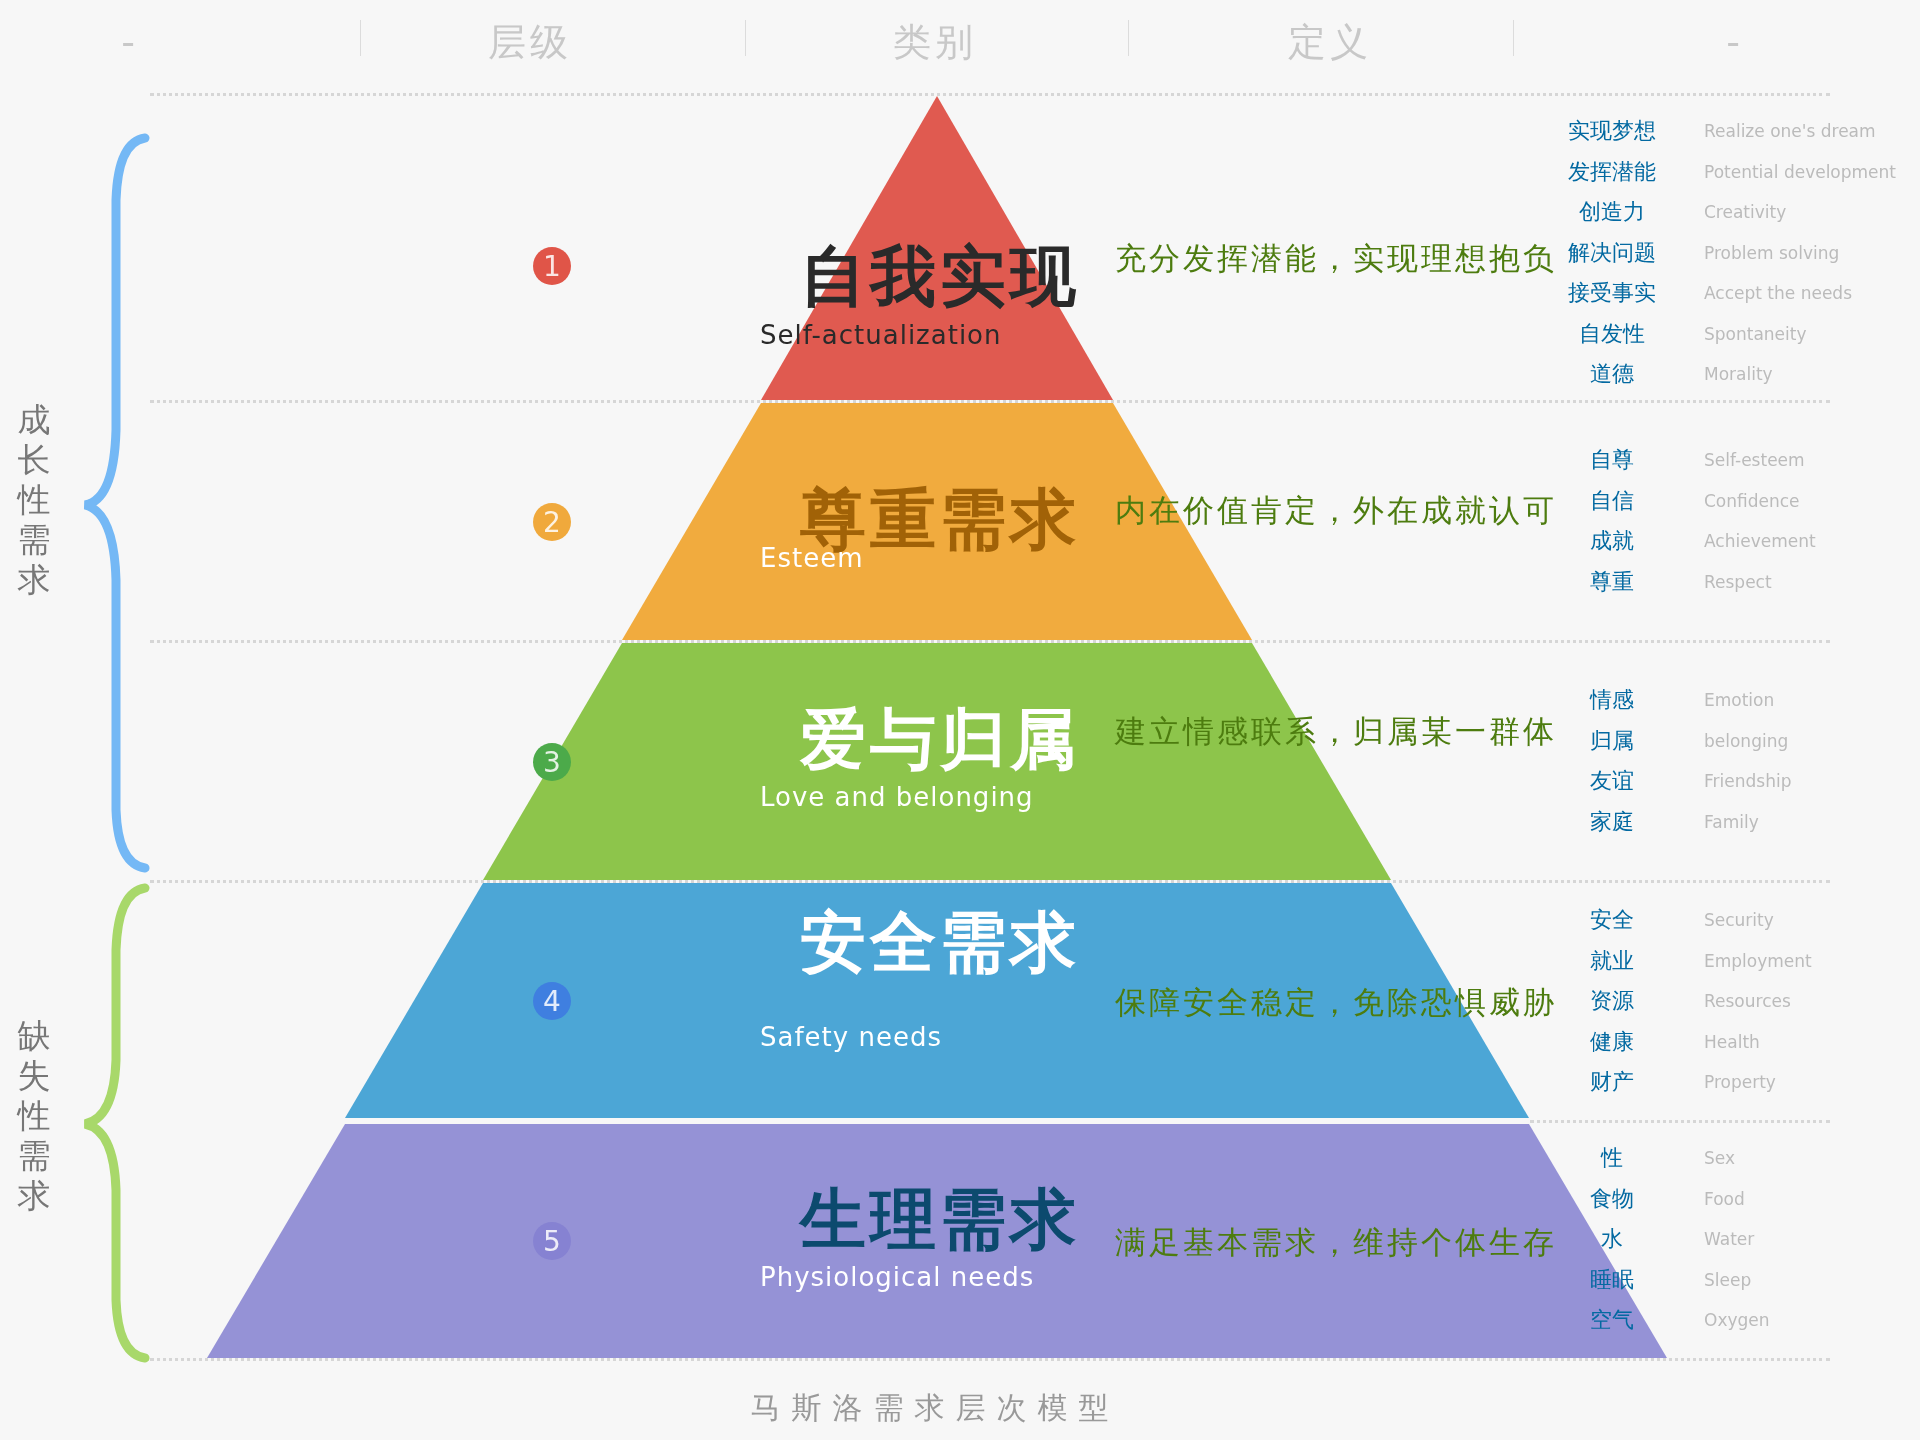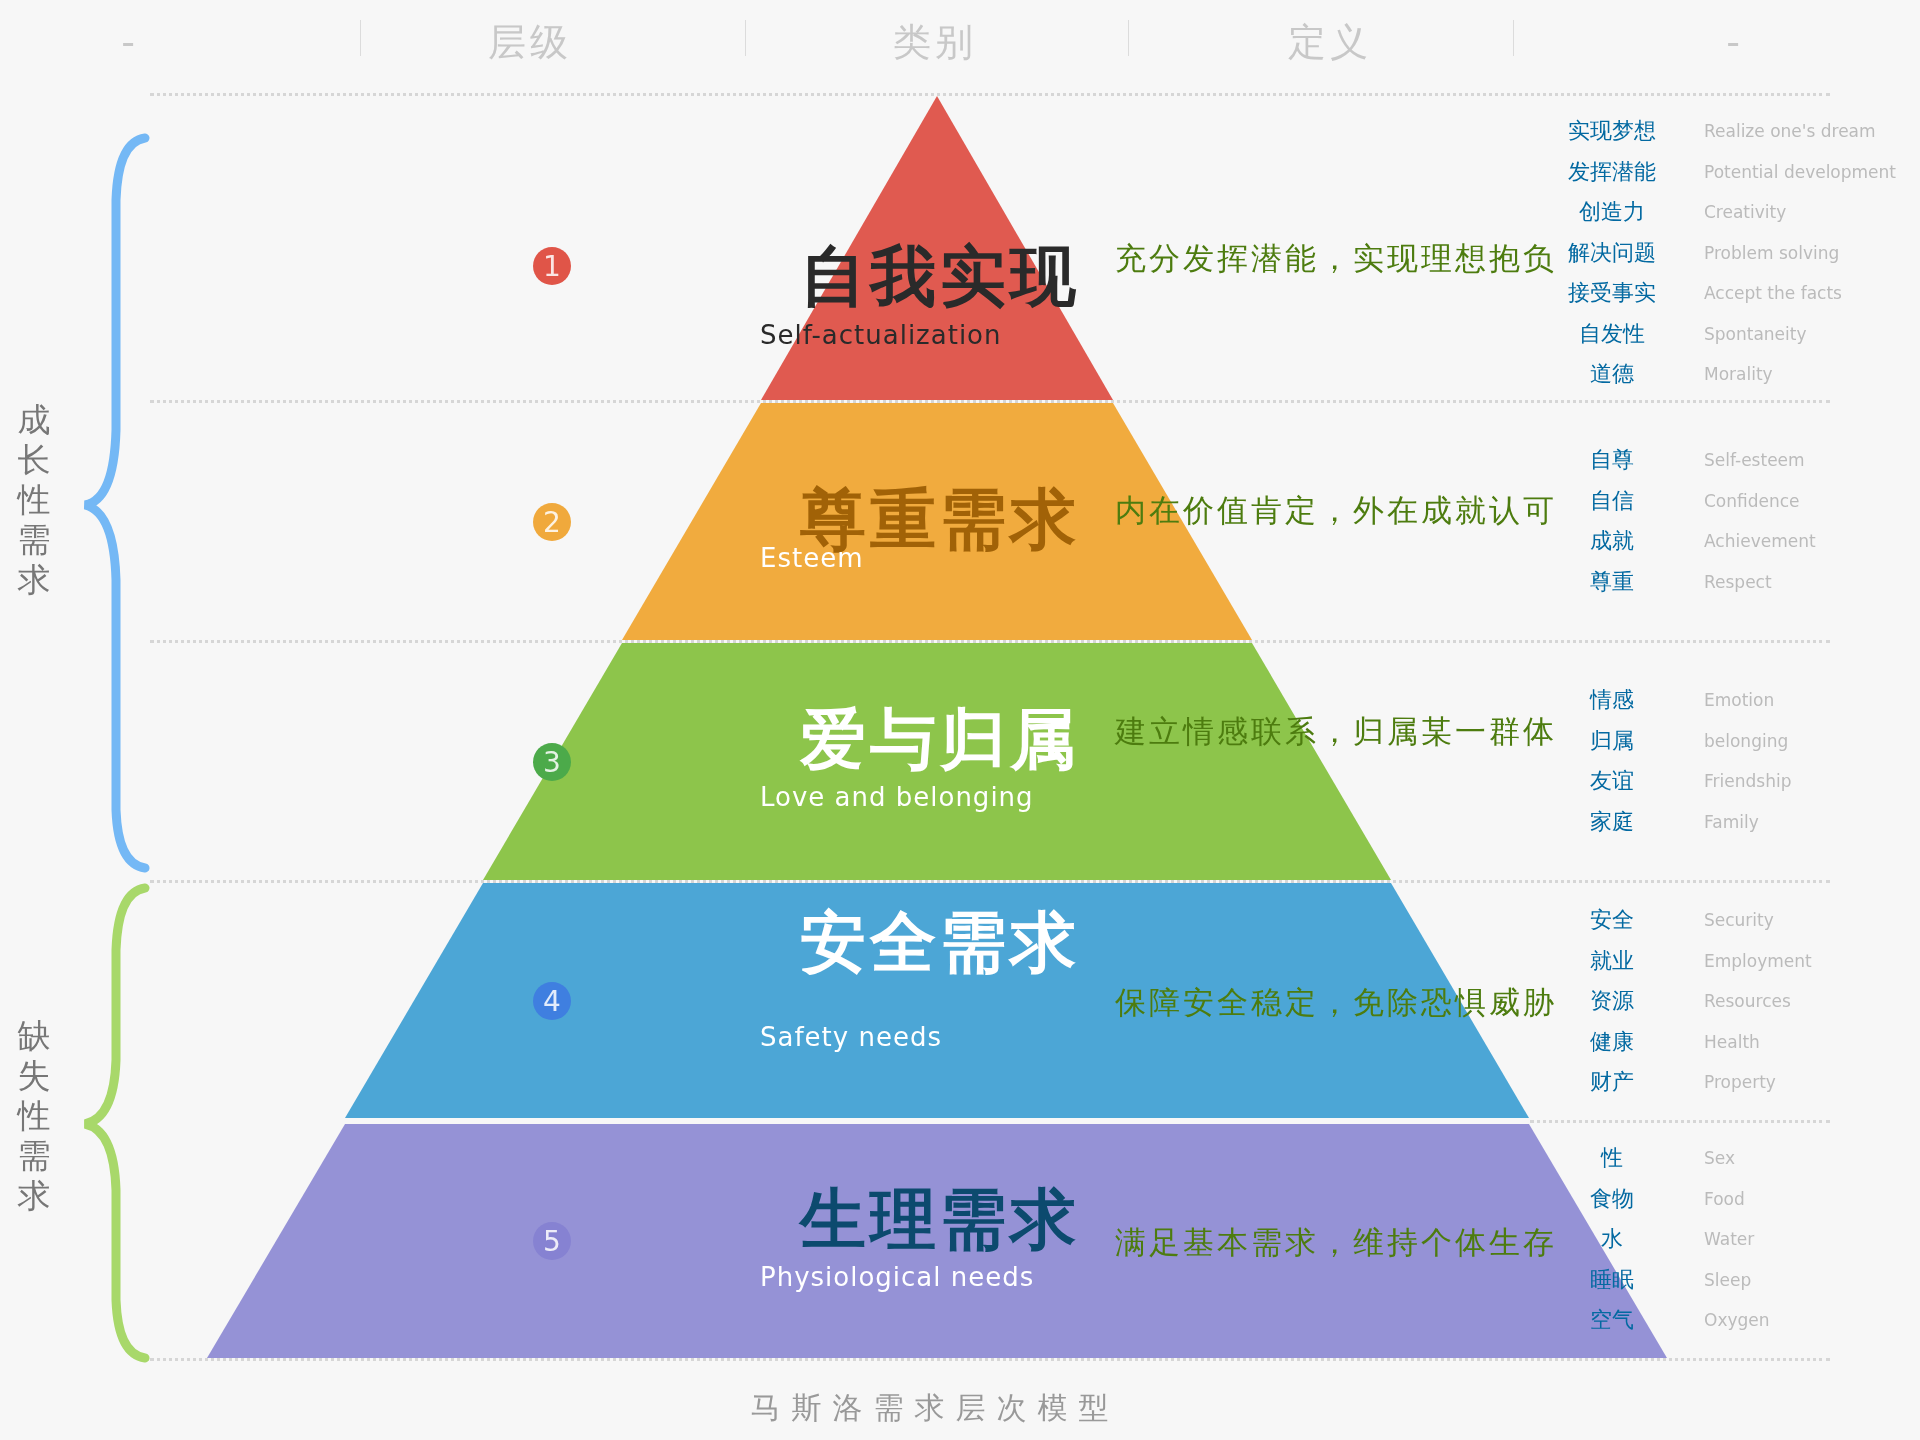--- a/index.html
+++ b/index.html
@@ -103,21 +103,21 @@
   <div class="kw-row">
       <span class="kw-zh">创造力</span>
       <span class="kw-en">Creativity</span>
     </div>
   <div class="kw-row">
       <span class="kw-zh">解决问题</span>
       <span class="kw-en">Problem solving</span>
     </div>
   <div class="kw-row">
       <span class="kw-zh">接受事实</span>
-      <span class="kw-en">Accept the facts</span>
+      <span class="kw-en">Accept the needs</span>
     </div>
   <div class="kw-row">
       <span class="kw-zh">自发性</span>
       <span class="kw-en">Spontaneity</span>
     </div>
   <div class="kw-row">
       <span class="kw-zh">道德</span>
       <span class="kw-en">Morality</span>
     </div>
 </div>

